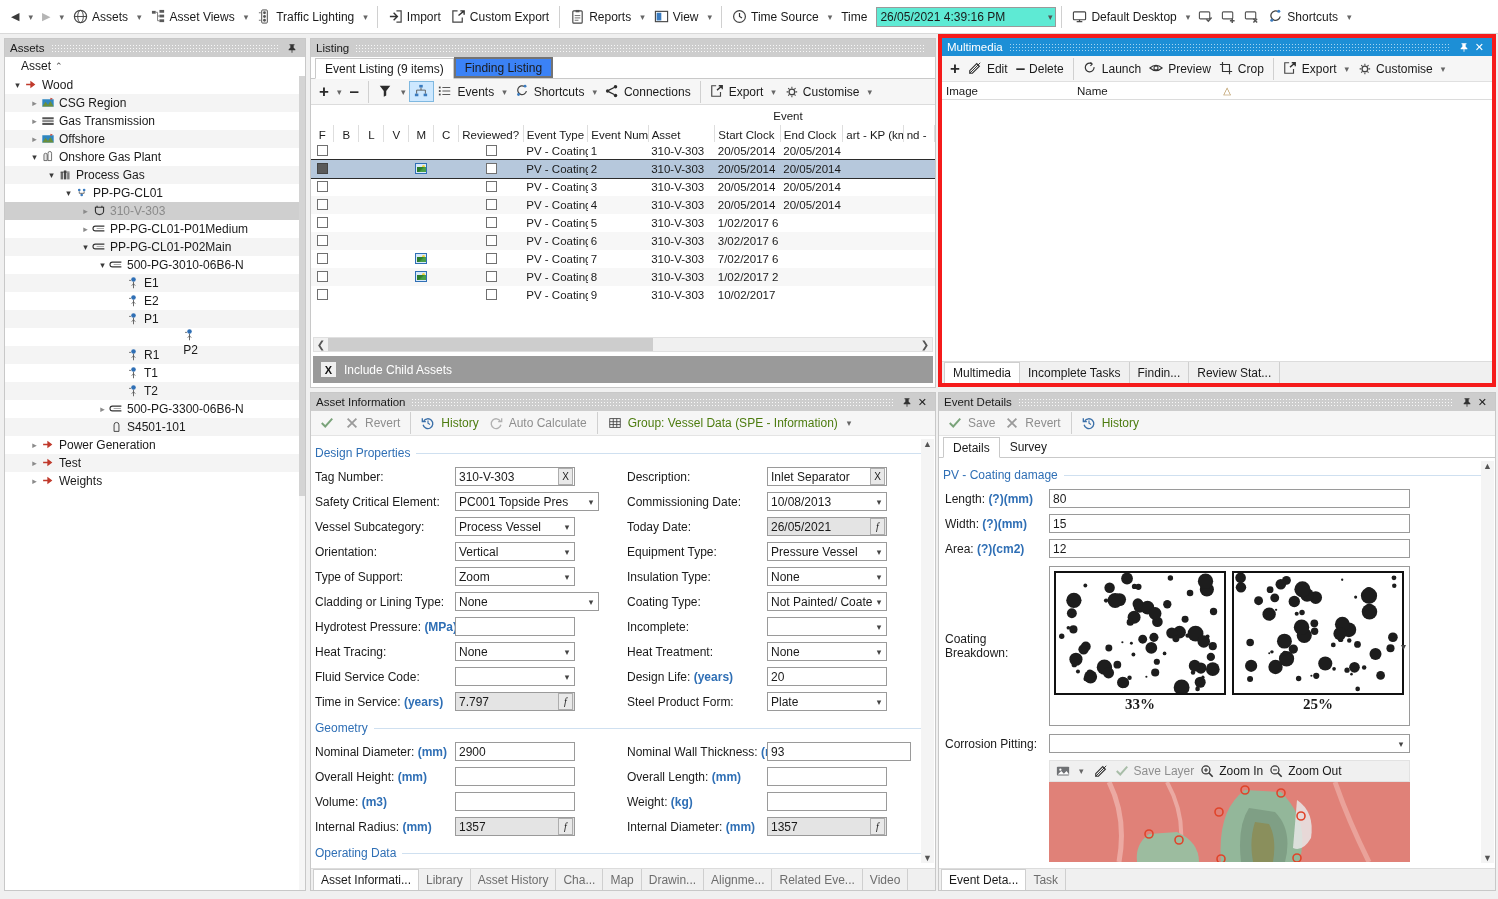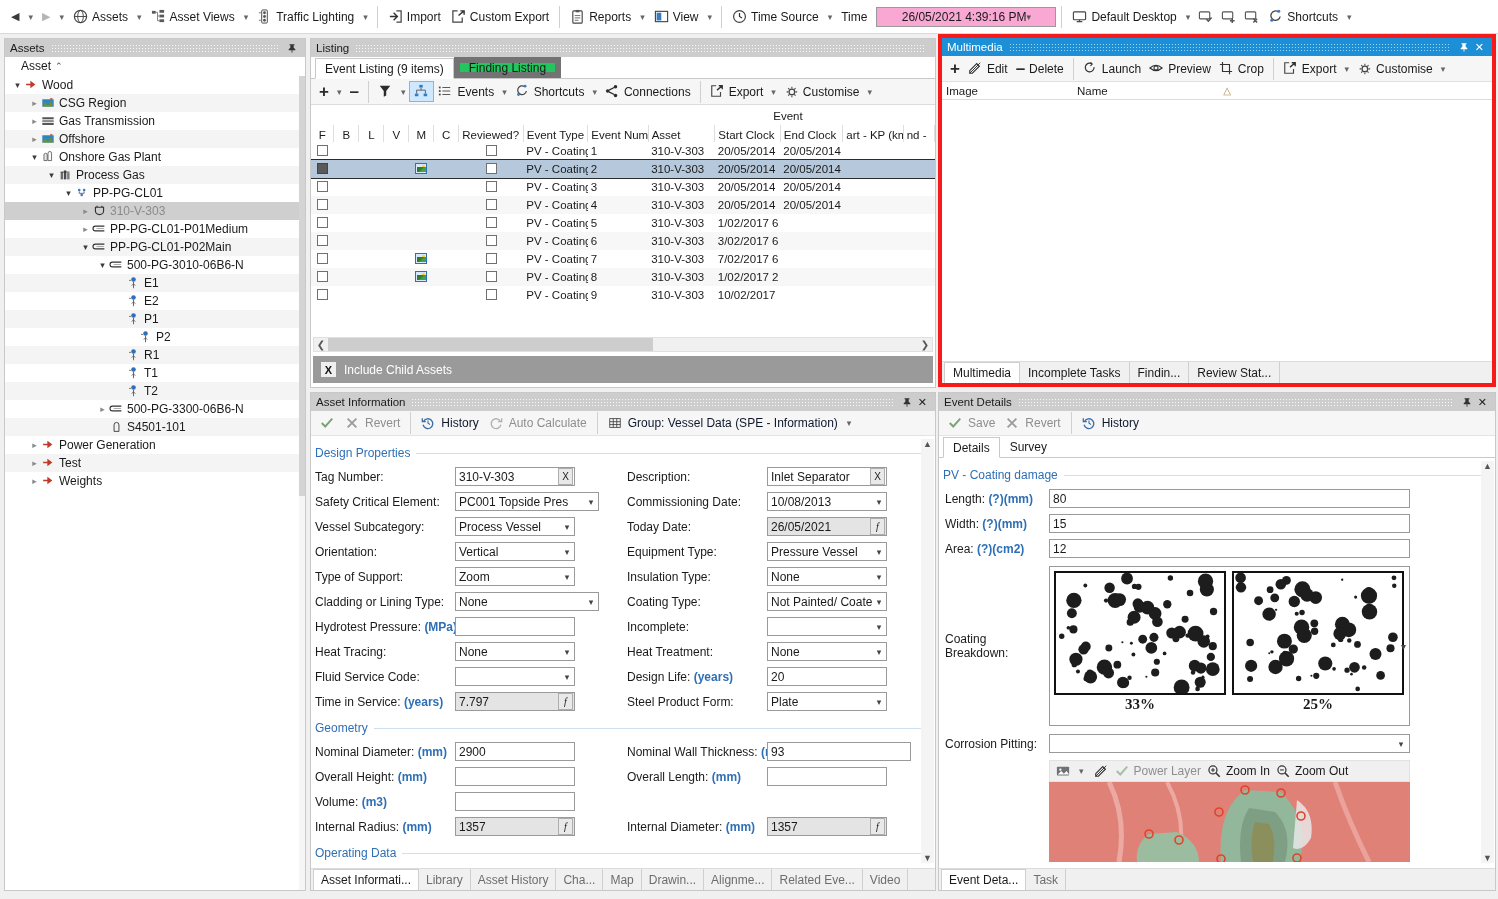--- a/index.html
+++ b/index.html
@@ -18,22 +18,22 @@
   .topbar {
     position:absolute; left:0; top:0; width:1498px; height:34px;
     background:#ffffff; border-bottom:1px solid #d9d9d9;
     display:flex; align-items:center; padding:0 6px; gap:0px;
   }
   .tb-item { display:flex; align-items:center; gap:4px; padding:3px 5px; white-space:nowrap; cursor:default; font-size:12px; color:#1a1a1a;}
   .tb-caret { color:#666; font-size:9px; padding:0 4px; cursor:default;}
   .tb-sep { width:1px; height:22px; background:#d0d0d0; margin:0 5px; }
   .ic { display:inline-block; width:15px; height:15px; position:relative; flex:none;}
   .tb-input {
-    border:1px solid #9a9a9a; background:#f9a8d4; height:20px; width:180px;
-    display:flex; align-items:center; justify-content:center;
+    border:1px solid #9a9a9a; background:#5eead4; height:20px; width:180px;
+    display:flex; align-items:center; justify-content:space-between;
     padding:0 3px; font-size:12px; margin-left:4px;
   }
   .tb-input .v { overflow:hidden; white-space:nowrap; }
   .tb-input .c { color:#555; font-size:9px;}
   .nav-arrow { color:#3a3a3a; font-size:11px; padding:2px 5px; }
   .nav-arrow.dim { color:#b5b5b5; }
 
   
   .panel { position:absolute; background:#ffffff; }
   .panel-title {
@@ -60,21 +60,21 @@
   .trow .lbl { margin-left:3px; }
   .trow.sel .lbl { color:#8a8a8a; }
   .tree-scroll { position:absolute; right:0; top:37px; width:6px; bottom:0; background:#f6f6f6;}
   .tree-scroll i { position:absolute; left:0; width:6px; top:0; height:420px; background:#d4d4d4; display:block;}
 
   
   #listing { left:310px; top:38px; width:626px; height:350px; border:1px solid #c8c8c8; }
   .tabstrip { display:flex; align-items:flex-end; height:22px; background:#ffffff; border-bottom:1px solid #c9c9c9; padding-left:4px;}
   .tabstrip .tab { height:21px; padding:0 9px; display:flex; align-items:center; font-size:12px; border:1px solid transparent; background:transparent; cursor:default;}
   .tabstrip .tab.active { background:#ffffff; border:1px solid #c9c9c9; border-bottom-color:#ffffff; position:relative; top:1px;}
-  .tabstrip .tab.inactive { background:#22c55e; border:6px solid #737373; }
+  .tabstrip .tab.inactive { background:#3b82f6; border:2px solid #737373; }
   .lt-toolbar { height:26px; display:flex; align-items:center; padding:0 4px; background:#f6f6f6; border-bottom:1px solid #dcdcdc; }
   .lt-btn { display:flex; align-items:center; gap:4px; padding:2px 4px; font-size:12px; cursor:default; white-space:nowrap;}
   .lt-btn.act { background:#cde8ff; border:1px solid #7fb8e0; }
   .plus { font-size:17px; line-height:12px; font-weight:bold; color:#2b2b2b;}
   .minus { font-size:17px; line-height:12px; font-weight:bold; color:#2b2b2b;}
 
   table.grid { border-collapse:collapse; width:100%; font-size:11.5px; table-layout:fixed;}
   table.grid th { font-weight:normal; background:#ffffff; padding:1px 3px; text-align:left;
                   border-right:1px solid #dedede; white-space:nowrap; overflow:hidden; height:17px; vertical-align:bottom;}
   table.grid td { padding:1px 3px; border:0; white-space:nowrap; overflow:hidden; height:18px; }
@@ -111,21 +111,21 @@
   .mm-row .cap { color:#ffffff; font-size:12px; margin-left:24px;}
   .mm-tabs { position:absolute; left:0; right:0; bottom:0; height:22px; background:#f0f0f0;
      display:flex; align-items:center; padding-left:2px; border-top:1px solid #dcdcdc;}
   .mm-tabs .tb { height:21px; padding:0 8px; display:flex; align-items:center; font-size:12px; border-right:1px solid #cfcfcf;}
   .mm-tabs .tb.active { background:#ffffff; border-top:1px solid #cfcfcf; border-left:1px solid #cfcfcf; }
 
   
   #assetinfo { left:310px; top:392px; width:626px; height:499px; border:1px solid #c8c8c8; }
   .ai-toolbar { height:25px; display:flex; align-items:center; padding:0 4px; background:#f6f6f6; border-bottom:1px solid #e4e4e4;}
   .ai-btn { display:flex; align-items:center; gap:5px; padding:2px 5px; font-size:12px; color:#8e8e8e; white-space:nowrap;}
-  .ai-btn.on { color:#0f172a; }
+  .ai-btn.on { color:#4d7c0f; }
   .sec { color:#2f6fb5; font-size:12px; display:flex; align-items:center; gap:6px; margin:7px 0 4px 4px;}
   .sec .rule { flex:1; height:1px; background:#cfe0f0; margin-right:14px;}
   .ai-body { position:absolute; left:0; right:0; top:46px; bottom:27px; overflow:hidden; background:#fff;}
   .frow { display:flex; height:25px; align-items:center; }
   .fcol { width:50%; display:flex; align-items:center; padding-left:4px;}
   .flabel { width:140px; font-size:12px; white-space:nowrap; }
   .flabel .u { color:#2f6fb5; font-weight:bold; }
   .fin { height:19px; width:120px; border:1px solid #9a9a9a; background:#fff;
       display:flex; align-items:center; font-size:12px; padding:0 0 0 3px; }
   .fin .v { flex:1; overflow:hidden; white-space:nowrap;}
@@ -487,21 +487,21 @@
         <div class="trow alt" style="padding-left: 108px;">
           <span class="exp"></span>
           <span class="ic">
             <svg width="15" height="14" viewBox="0 0 16 16">
               <circle cx="8" cy="4" r="2.6" fill="#2f6fb5"></circle>
               <path d="M3 5 h2 M8 6.6 V14 M8 9 l-2 2 M8 9 l2 2" stroke="#555" stroke-width="1" fill="none"></path>
             </svg>
           </span>
           <span class="lbl">P1</span>
         </div>
-        <div class="trow" style="padding-left: 120px;">
+        <div class="trow" style="padding-left: 72px; flex-direction: column;">
           <span class="exp"></span>
           <span class="ic">
             <svg width="15" height="14" viewBox="0 0 16 16">
               <circle cx="8" cy="4" r="2.6" fill="#2f6fb5"></circle>
               <path d="M3 5 h2 M8 6.6 V14 M8 9 l-2 2 M8 9 l2 2" stroke="#555" stroke-width="1" fill="none"></path>
             </svg>
           </span>
           <span class="lbl">P2</span>
         </div>
         <div class="trow alt" style="padding-left: 108px;">
@@ -1242,20 +1242,26 @@
           <div class="fcol">
             <span class="flabel">Overall Length: <span class="u">(mm)</span></span>
             <div class="fin">
               <span class="v"></span>
             </div>
           </div>
         </div>
         <div class="frow">
           <div class="fcol">
             <span class="flabel">Volume: <span class="u">(m3)</span></span>
+            <div class="fin">
+              <span class="v"></span>
+            </div>
+          </div>
+          <div class="fcol">
+            <span class="flabel">Weight: <span class="u">(kg)</span></span>
             <div class="fin">
               <span class="v"></span>
             </div>
           </div>
         </div>
         <div class="frow">
           <div class="fcol">
             <span class="flabel">Internal Radius: <span class="u">(mm)</span></span>
             <div class="fin ro">
               <span class="v">1357</span>
@@ -1548,21 +1554,21 @@
                 <path d="M2 14 L14 2" stroke="#333" stroke-width="1.1"></path>
               </svg>
             </span>
         </span>
         <span class="b dim">
           <span class="ic">
               <svg width="14" height="14" viewBox="0 0 16 16">
                 <path d="M2 8 l4 4 l8 -9" stroke="#a8bda8" stroke-width="2.2" fill="none"></path>
               </svg>
             </span>
-          <span>Power Layer</span>
+          <span>Save Layer</span>
         </span>
         <span class="b">
           <span class="ic">
               <svg width="14" height="14" viewBox="0 0 16 16">
                 <circle cx="6.8" cy="6.8" r="4.6" fill="none" stroke="#333" stroke-width="1.4"></circle>
                 <path d="M10.3 10.3 L14.5 14.5" stroke="#333" stroke-width="1.8"></path>
                 <path d="M6.8 4.6 v4.4 M4.6 6.8 h4.4" stroke="#333" stroke-width="1.2"></path>
               </svg>
             </span>
           <span>Zoom In</span>

